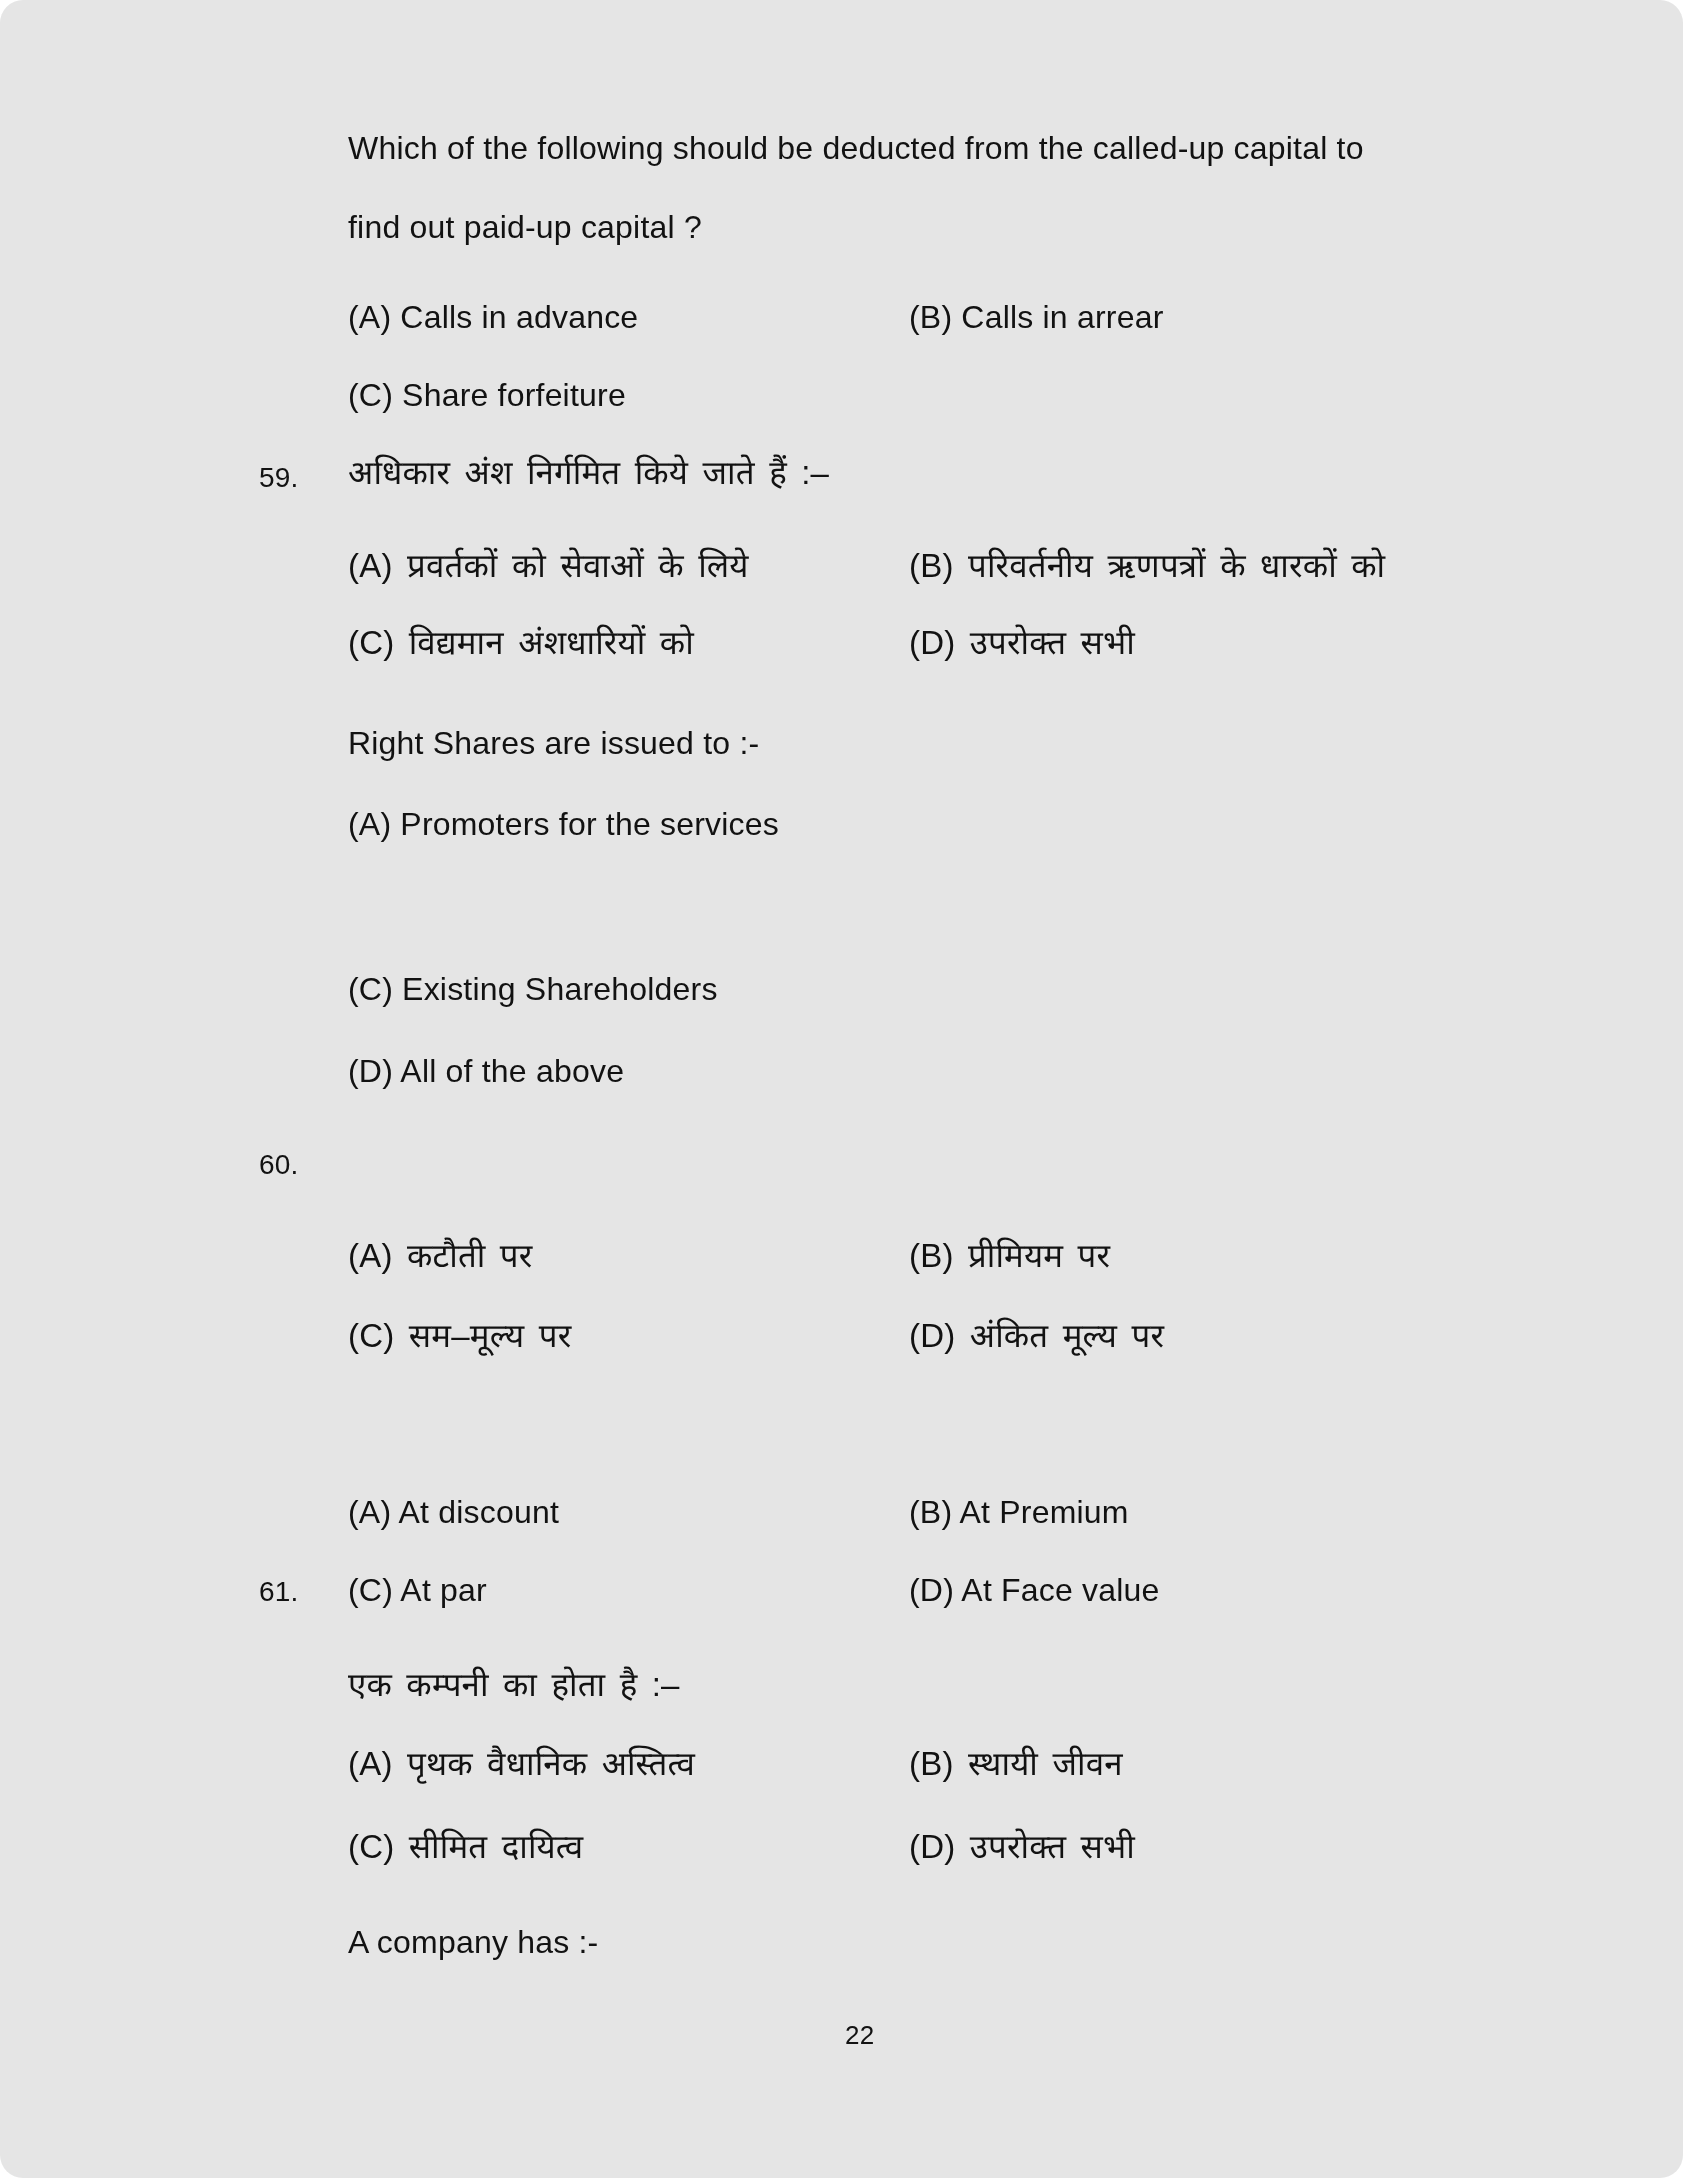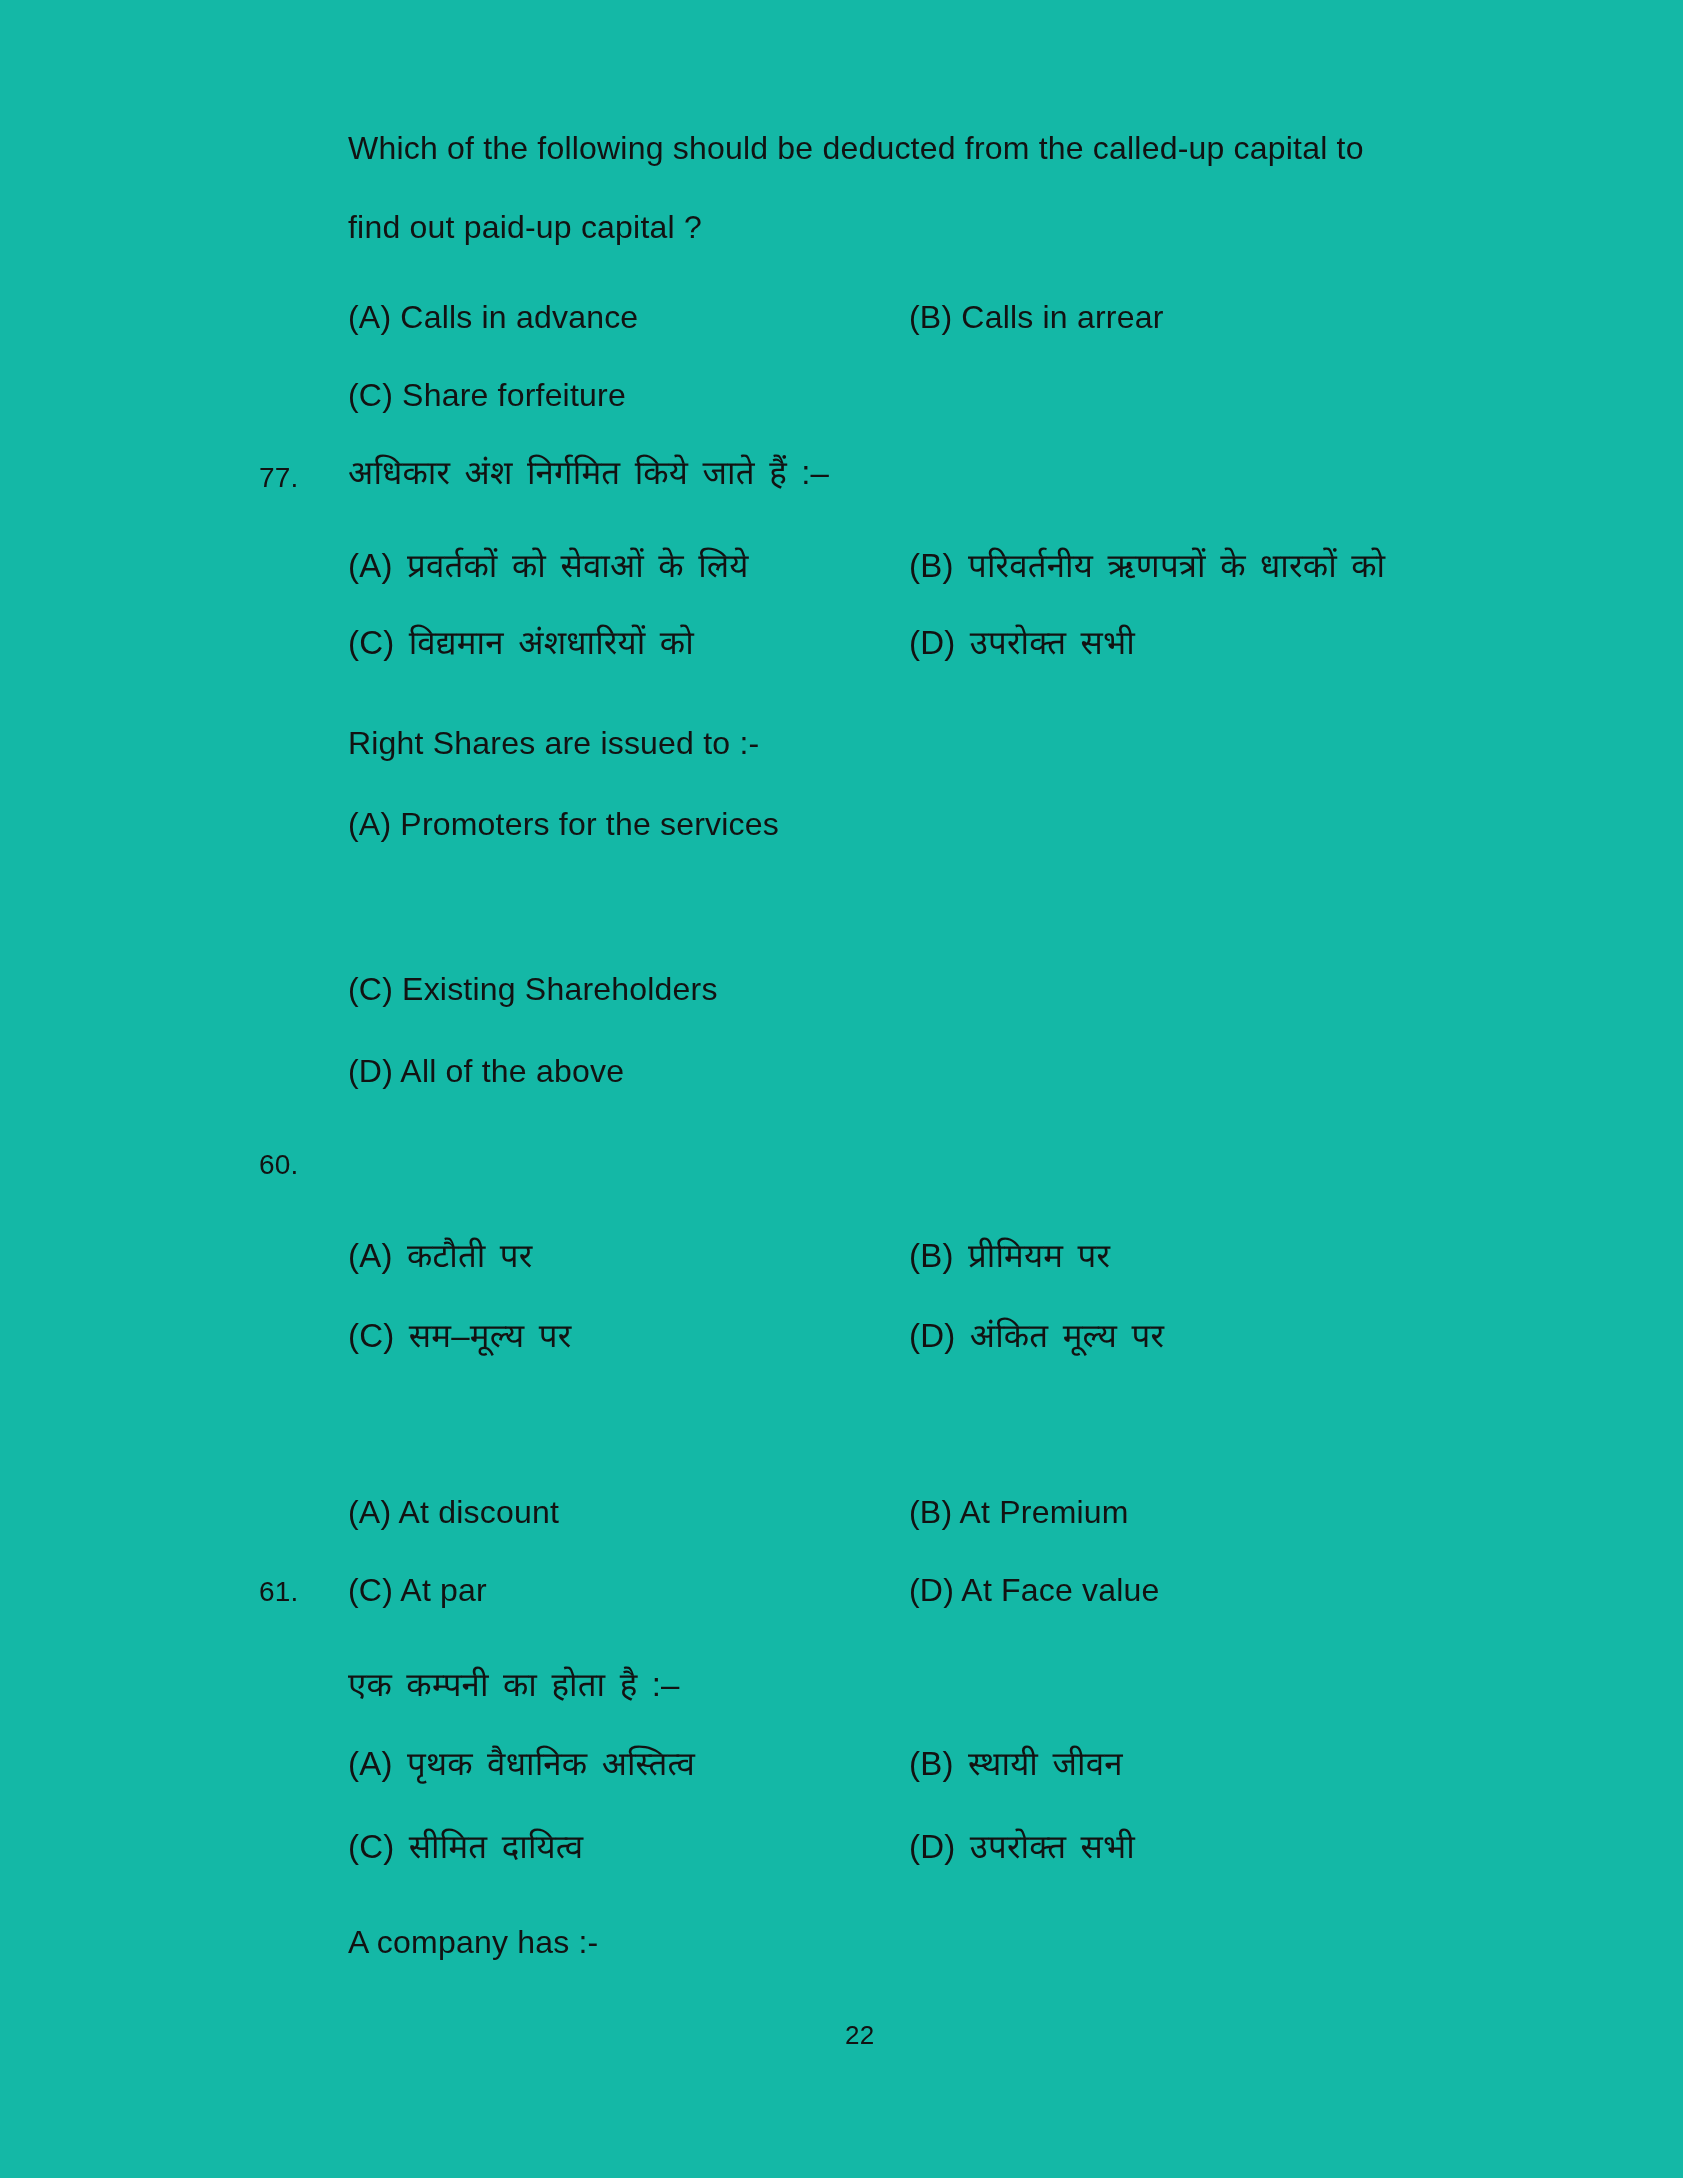--- a/index.html
+++ b/index.html
@@ -4,24 +4,25 @@
 <style>
   html, body {
     margin: 0;
     padding: 0;
     background: #ffffff;
   }
   .page {
     position: relative;
     width: 1683px;
     height: 2178px;
-    background: #14b8a6;
+    background: #e5e5e5;
     font-family: "Liberation Sans", "DejaVu Sans", sans-serif;
     color: #121212;
     overflow: hidden;
+    border-radius: 23px;
   }
   .ln {
     position: absolute;
     font-size: 32px;
     line-height: 1.2;
     white-space: nowrap;
     letter-spacing: 0.2px;
   }
   .hi {
     font-size: 33px;
@@ -42,21 +43,21 @@
 <body>
 
 <div class="page">
 
   <div class="ln colq" style="top:129px">Which of the following should be deducted from the called-up capital to</div>
   <div class="ln colq" style="top:208px">find out paid-up capital ?</div>
   <div class="ln colq" style="top:298px">(A) Calls in advance</div>
   <div class="ln colb" style="top:298px">(B) Calls in arrear</div>
   <div class="ln colq" style="top:376px">(C) Share forfeiture</div>
 
-  <div class="ln qnum colnum" style="top:461px">77.</div>
+  <div class="ln qnum colnum" style="top:461px">59.</div>
   <div class="ln hi colq" style="top:546px" lang="hi">(A) प्रवर्तकों को सेवाओं के लिये</div>
   <div class="ln hi colq" style="top:453px" lang="hi">अधिकार अंश निर्गमित किये जाते हैं :–</div>
   <div class="ln hi colb" style="top:546px" lang="hi">(B) परिवर्तनीय ऋणपत्रों के धारकों को</div>
   <div class="ln hi colq" style="top:623px" lang="hi">(C) विद्यमान अंशधारियों को</div>
   <div class="ln hi colb" style="top:623px" lang="hi">(D) उपरोक्त सभी</div>
 
   <div class="ln colq" style="top:724px">Right Shares are issued to :-</div>
   <div class="ln colq" style="top:805px">(A) Promoters for the services</div>
   <div class="ln colq" style="top:970px">(C) Existing Shareholders</div>
   <div class="ln colq" style="top:1052px">(D) All of the above</div>

